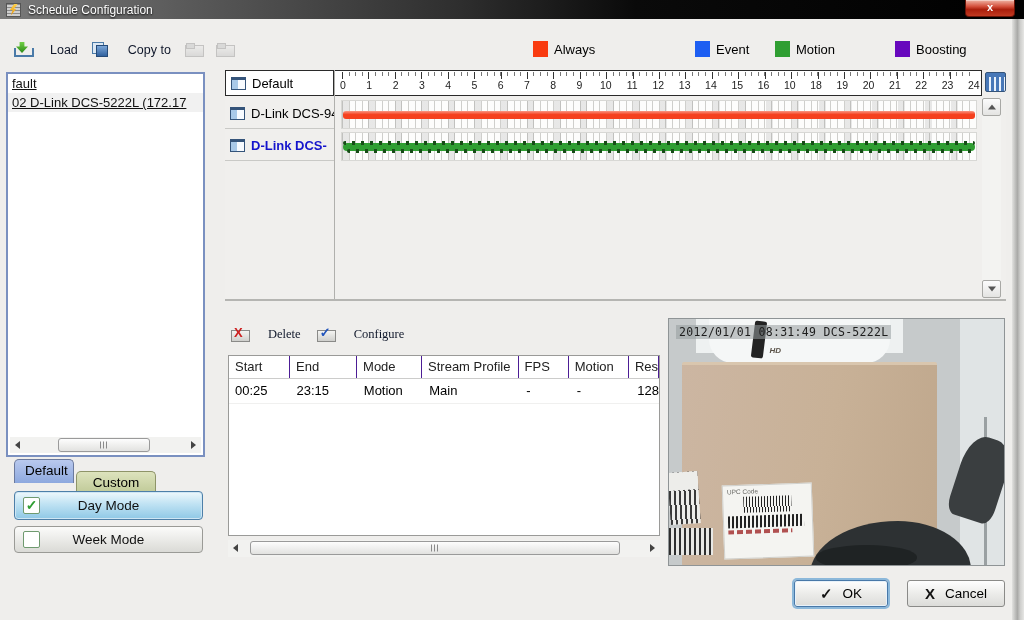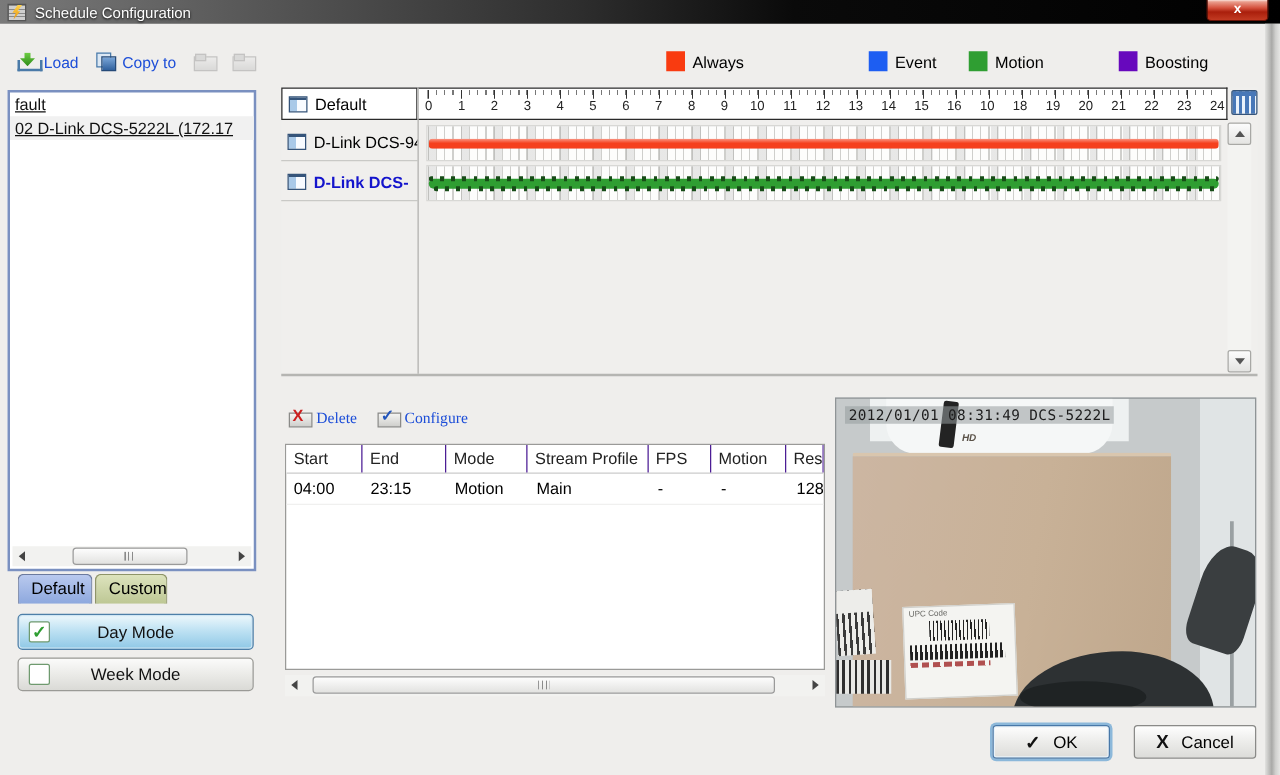--- a/index.html
+++ b/index.html
@@ -17,21 +17,21 @@
     background:linear-gradient(#ffd24a,#e8940a); clip-path:polygon(60% 0,100% 0,55% 45%,80% 45%,20% 100%,40% 55%,10% 55%); }
   .title-text { color:#fff; font-size:12px; text-shadow:0 1px 2px #000; }
   .close-btn { position:absolute; right:9px; top:0; width:50px; height:17px;
     background:linear-gradient(#f0b4a4,#d4503c 40%,#aa1f0c 60%,#c23a22);
     border:1px solid #6a1408; border-top:none; border-radius:0 0 4px 4px;
     color:#fff; font-size:11px; font-weight:bold; text-align:center; line-height:15px;
     box-shadow:inset 0 1px 0 rgba(255,255,255,.4); cursor:default; }
 
   
   .toolbar { position:absolute; left:14px; top:42px; display:flex; align-items:center; gap:14px; }
-  .tool-btn { display:flex; align-items:center; gap:5px; font-size:12.5px; color:#1d4ed8; }
+  .tool-btn { display:flex; align-items:center; gap:20px; font-size:12.5px; color:#0f172a; }
   .icon-load { width:16px; height:15px; position:relative; }
   .icon-load::before { content:''; position:absolute; left:2px; top:0; width:12px; height:11px;
     background:linear-gradient(#6fcf44,#2d8a18); clip-path:polygon(30% 0,70% 0,70% 42%,100% 42%,50% 100%,0 42%,30% 42%); }
   .icon-load::after { content:''; position:absolute; left:0; bottom:0; width:16px; height:7px;
     border:2px solid #4a7aa8; border-top:none; }
   .icon-copy { width:16px; height:15px; position:relative; }
   .icon-copy::before { content:''; position:absolute; left:0; top:0; width:10px; height:10px;
     border:1.5px solid #4a7aa8; background:#dce8f4; }
   .icon-copy::after { content:''; position:absolute; right:0; bottom:0; width:10px; height:10px;
     background:linear-gradient(#7aa6d8,#31619e); border:1px solid #254a78; }
@@ -58,21 +58,21 @@
     transform:translate(-50%,-50%); width:9px; height:7px;
     background:repeating-linear-gradient(90deg,#8a8a8a 0 1px,transparent 1px 3px); }
   .arr { width:0; height:0; position:absolute; }
   .arr-left { left:5px; top:4px; border-top:4px solid transparent; border-bottom:4px solid transparent; border-right:5px solid #444; }
   .arr-right { right:5px; top:4px; border-top:4px solid transparent; border-bottom:4px solid transparent; border-left:5px solid #444; }
 
   
   .tab { position:absolute; top:459px; height:24px; font-size:13.5px; text-align:center; line-height:22px;
     border-radius:5px 5px 0 0; border:1px solid #6b7a9e; border-bottom:none; padding:0 10px; }
   .tab-default { left:14px; width:60px; background:linear-gradient(#b9c9ee,#8da8de); }
-  .tab-custom { left:76px; width:58px; background:linear-gradient(#dde3bd,#bdc794); border-color:#8e9468; }
+  .tab-custom { left:76px; width:80px; background:linear-gradient(#dde3bd,#bdc794); border-color:#8e9468;margin-top:12px; }
 
   
   .mode-btn { position:absolute; left:14px; width:189px; height:29px; border-radius:4px;
     display:flex; align-items:center; font-size:13.5px; }
   .mode-day { top:491px; background:linear-gradient(#eef8fc,#bfe2f3 45%,#8fc8e6);
     border:1px solid #4d7fa8; box-shadow:0 0 0 1px #cfe6f4 inset; }
   .mode-week { top:526px; height:27px; background:linear-gradient(#fbfbfa,#e9e9e6 55%,#dadad6);
     border:1px solid #9a9a96; }
   .mode-check { width:17px; height:17px; margin-left:8px; background:#fff; border:1px solid #6f9a6f;
     border-radius:2px; text-align:center; line-height:15px; font-size:14px; font-weight:bold; color:#2f9e32; }
@@ -338,21 +338,21 @@
     <div class="st-header">
       <div class="cell c-start">Start</div>
       <div class="cell c-end">End</div>
       <div class="cell c-mode">Mode</div>
       <div class="cell c-sp">Stream Profile</div>
       <div class="cell c-fps">FPS</div>
       <div class="cell c-q">Motion</div>
       <div class="cell c-res">Res</div>
     </div>
     <div class="st-row">
-      <div class="cell c-start">04:00</div>
+      <div class="cell c-start">00:25</div>
       <div class="cell c-end">23:15</div>
       <div class="cell c-mode">Motion</div>
       <div class="cell c-sp">Main</div>
       <div class="cell c-fps">-</div>
       <div class="cell c-q">-</div>
       <div class="cell c-res">128</div>
     </div>
   </div>
   <div class="table-hscroll">
     <span class="arr arr-left"></span>

